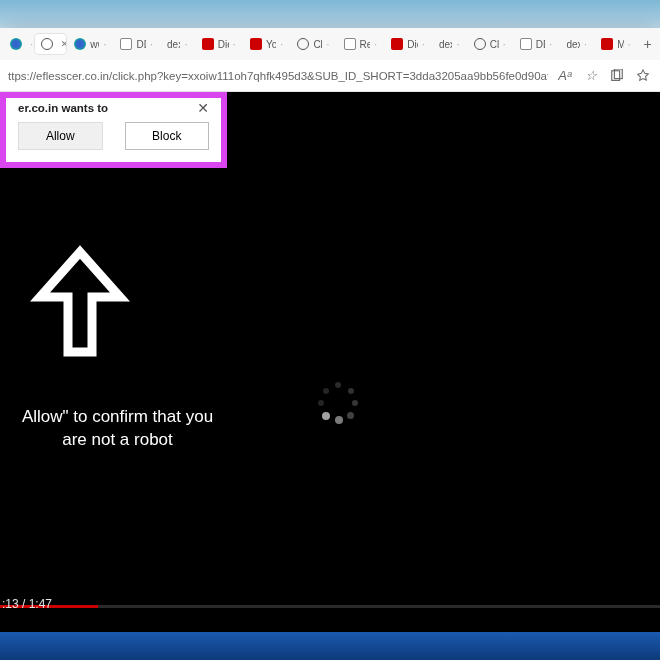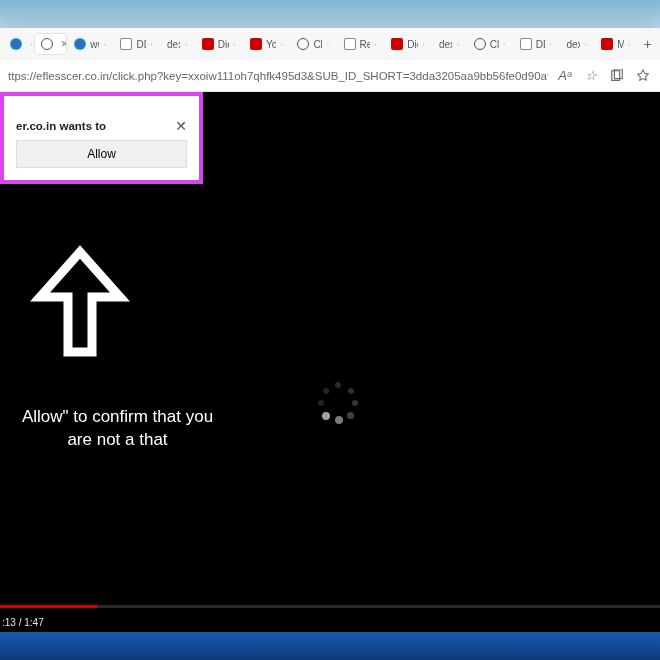--- a/index.html
+++ b/index.html
@@ -66,24 +66,24 @@
   .content {
     flex: 1;
     background: #000;
     position: relative;
     overflow: hidden;
   }
   
   .prompt {
     position: absolute;
     top: 0; left: 0;
-    width: 203px;
-    background: #fff;
-    border: 4px solid #d946ef;
-    padding: 22px 12px 12px;
+    width: 227px;
+    background: #fff;
+    border: 6px solid #d946ef;
+    padding: 2px 12px 12px;
     font-size: 12px;
     color: #333;
     z-index: 5;
   }
   .prompt .headrow {
     display: flex; justify-content: space-between; align-items: center;
     margin-bottom: 6px;
   }
   .prompt .headrow .title { font-size: 11.5px; font-weight: 600; color: #222; }
   .prompt .headrow .close { font-size: 14px; color: #555; cursor: pointer; }
@@ -129,23 +129,23 @@
     height: 3px;
     background: rgba(120,120,120,.35);
   }
   .progress .filled {
     height: 100%;
     width: 14.8%;
     background: #cc0000;
   }
   .timetext {
     position: absolute;
-    bottom: 4px; left: 2px;
+    bottom: 21px; left: 2px;
     color: #e4e4e4;
-    font-size: 10px;
+    font-size: 12px;
   }
   
   .taskbar {
     position: absolute;
     bottom: 0; left: 0; right: 0;
     height: 28px;
     background: linear-gradient(180deg, #1a5ab0 0%, #0d3a7a 100%);
   }
 </style>
 </head>
@@ -247,30 +247,31 @@
 
   <div class="content">
 
     <div class="prompt">
       <div class="headrow">
         <span class="title">er.co.in wants to</span>
         <span class="close">✕</span>
       </div>
       <div class="buttons">
         <button class="allow">Allow</button>
+        <button>Block</button>
       </div>
     </div>
 
     <svg class="arrow-svg" width="100" height="120">
       <path d="M50 10 L90 55 L62 55 L62 110 L38 110 L38 55 L10 55 Z" fill="none" stroke="#fff" stroke-width="9" stroke-linejoin="miter"></path>
     </svg>
 
     <div class="confirm-text">
       <span>Allow" to confirm that you</span><br>
-      <span>are not a that</span>
+      <span>are not a robot</span>
     </div>
 
     <div class="spinner">
       <div class="dot" style="left:17px;top:0;opacity:.35"></div>
       <div class="dot" style="left:30px;top:6px;opacity:.4"></div>
       <div class="dot" style="left:34px;top:18px;opacity:.45"></div>
       <div class="dot" style="left:29px;top:30px;opacity:.55;width:7px;height:7px"></div>
       <div class="dot" style="left:17px;top:34px;opacity:.8;width:8px;height:8px;background:#999"></div>
       <div class="dot" style="left:4px;top:30px;opacity:.95;width:8px;height:8px;background:#aaa"></div>
       <div class="dot" style="left:0;top:18px;opacity:.3"></div>

